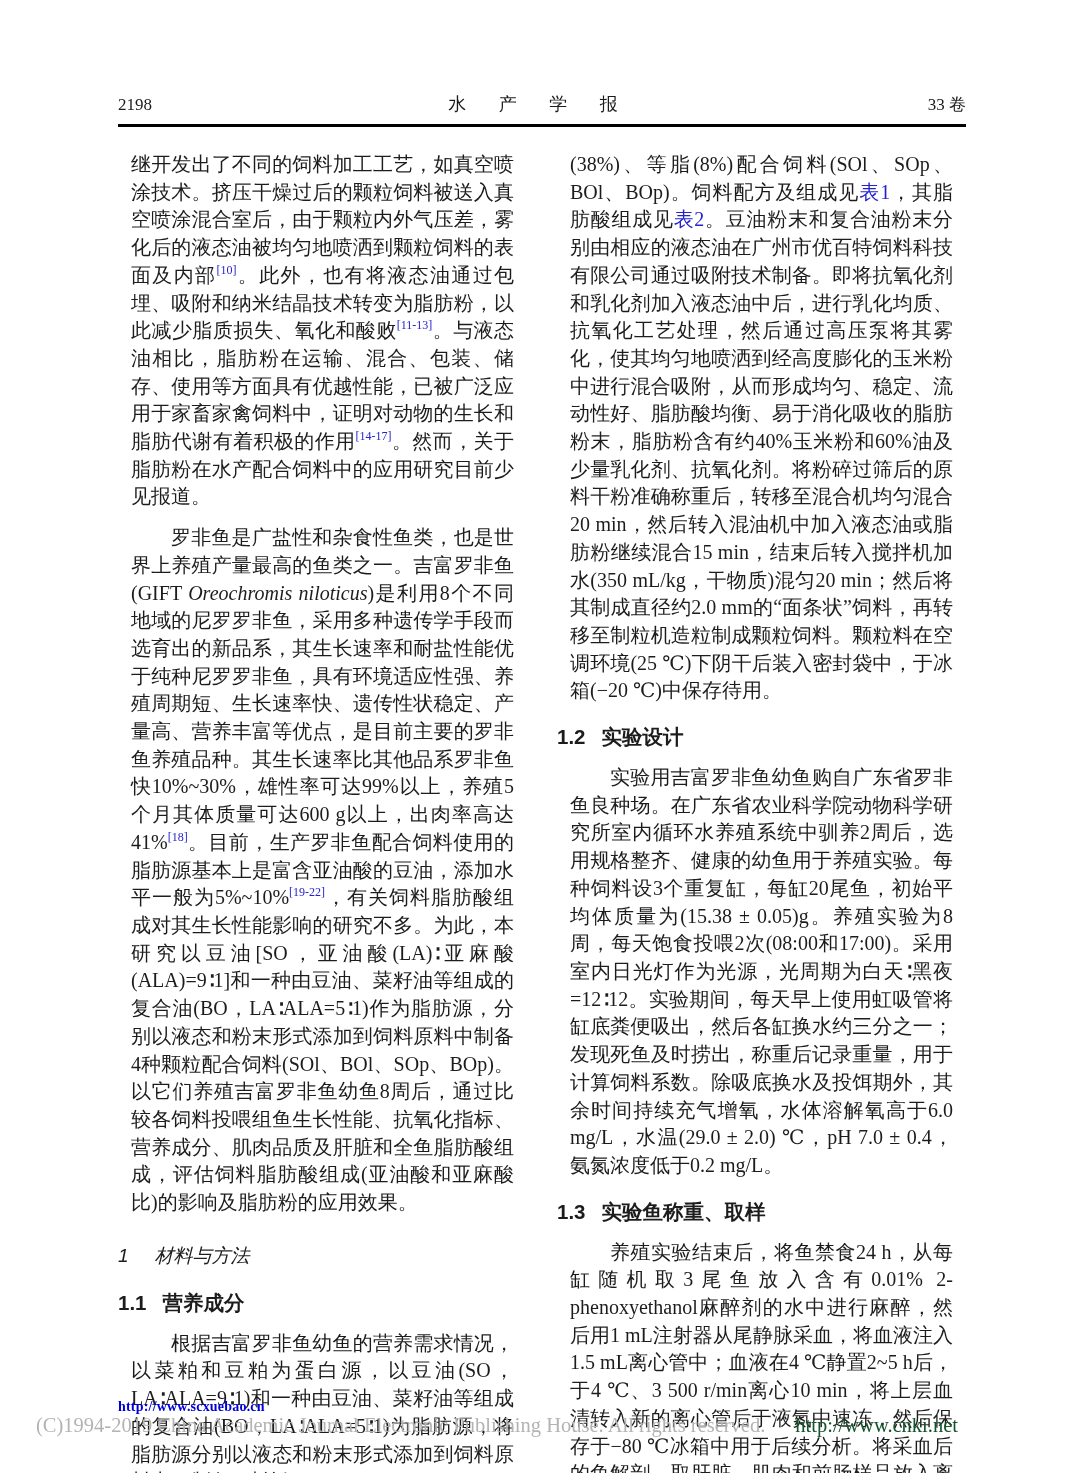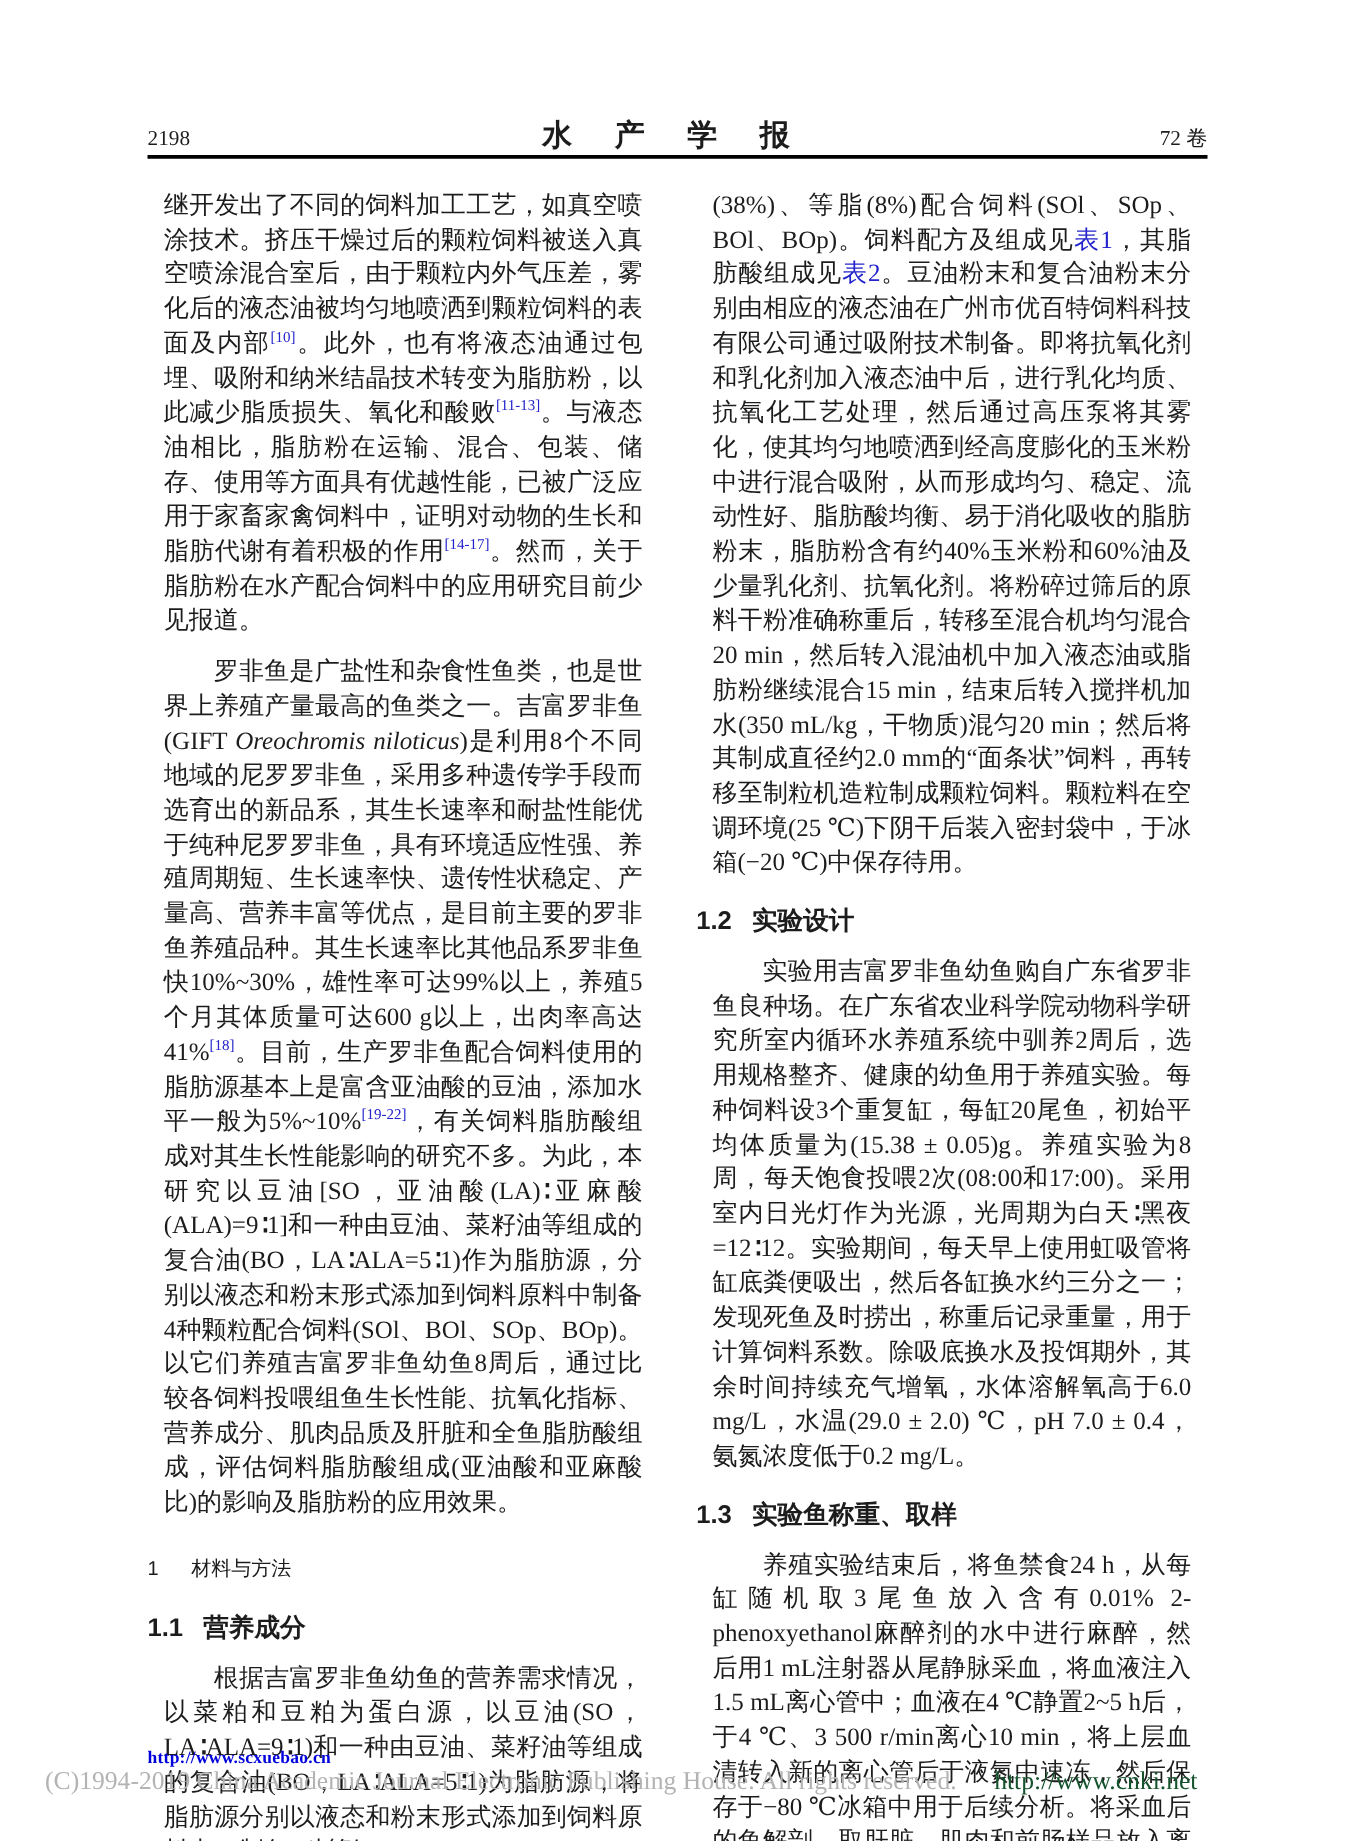--- a/index.html
+++ b/index.html
@@ -10,21 +10,21 @@
     font-family:"Liberation Serif","DejaVu Serif",serif;
     color:#1c1c1c;
     overflow:hidden;
   }
   
   .runhead{
     position:absolute;left:118px;top:92px;width:848px;
     display:flex;justify-content:space-between;align-items:baseline;
     font-size:17px;color:#1c1c1c;
   }
-  .runhead .jtitle{letter-spacing:14px;font-size:24px;font-weight:bold;}
+  .runhead .jtitle{letter-spacing:14px;font-size:18px;}
   .head-rule{
     position:absolute;left:118px;top:124px;width:848px;height:3px;
     background:#000;
   }
   
   .col{
     position:absolute;top:138px;width:409px;
     font-size:20px;line-height:27.7px;
     text-align:justify;
   }
@@ -36,22 +36,22 @@
     color:#2323cc;
     font-size:12px;line-height:0;
     vertical-align:super;
     text-decoration:none;cursor:pointer;
   }
   a.tlink{color:#2323cc;text-decoration:none;cursor:pointer;}
   i.species{font-style:italic;}
   
   .h1{
     font-family:"Liberation Sans","DejaVu Sans",sans-serif;
-    font-size:16px;line-height:30px;font-weight:normal;
-    margin:24px 0 18px 0;text-align:left;text-indent:0;
+    font-size:19px;line-height:30px;font-weight:normal;
+    margin:24px 0 18px 0;text-align:left;text-indent:0;font-style:italic;
   }
   .h1 .hnum{margin-right:26px;}
   .h2{
     font-family:"Liberation Sans","DejaVu Sans",sans-serif;
     font-size:20.5px;line-height:28px;font-weight:bold;
     margin:18px 0 12px 0;text-align:left;text-indent:0;
   }
   .h2 .hnum{margin-right:16px;}
   
   .site-link{
@@ -67,21 +67,21 @@
   .copyright .cnki{margin-left:30px;color:#14532d;text-decoration:none;cursor:pointer;}
 </style>
 </head>
 <body>
 
 <div class="page">
 
   <div class="runhead">
     <span>2198</span>
     <span class="jtitle">水 产 学 报</span>
-    <span>72 卷</span>
+    <span>33 卷</span>
   </div>
   <div class="head-rule"></div>
 
   <div class="col col-left">
       <p class="para">继开发出了不同的饲料加工工艺，如真空喷涂技术。挤压干燥过后的颗粒饲料被送入真空喷涂混合室后，由于颗粒内外气压差，雾化后的液态油被均匀地喷洒到颗粒饲料的表面及内部<sup class="ref">[10]</sup>。此外，也有将液态油通过包埋、吸附和纳米结晶技术转变为脂肪粉，以此减少脂质损失、氧化和酸败<sup class="ref">[11-13]</sup>。与液态油相比，脂肪粉在运输、混合、包装、储存、使用等方面具有优越性能，已被广泛应用于家畜家禽饲料中，证明对动物的生长和脂肪代谢有着积极的作用<sup class="ref">[14-17]</sup>。然而，关于脂肪粉在水产配合饲料中的应用研究目前少见报道。</p>
       <p class="para indent">罗非鱼是广盐性和杂食性鱼类，也是世界上养殖产量最高的鱼类之一。吉富罗非鱼(GIFT <i class="species">Oreochromis niloticus</i>)是利用8个不同地域的尼罗罗非鱼，采用多种遗传学手段而选育出的新品系，其生长速率和耐盐性能优于纯种尼罗罗非鱼，具有环境适应性强、养殖周期短、生长速率快、遗传性状稳定、产量高、营养丰富等优点，是目前主要的罗非鱼养殖品种。其生长速率比其他品系罗非鱼快10%~30%，雄性率可达99%以上，养殖5个月其体质量可达600 g以上，出肉率高达41%<sup class="ref">[18]</sup>。目前，生产罗非鱼配合饲料使用的脂肪源基本上是富含亚油酸的豆油，添加水平一般为5%~10%<sup class="ref">[19-22]</sup>，有关饲料脂肪酸组成对其生长性能影响的研究不多。为此，本研究以豆油[SO，亚油酸(LA)∶亚麻酸(ALA)=9∶1]和一种由豆油、菜籽油等组成的复合油(BO，LA∶ALA=5∶1)作为脂肪源，分别以液态和粉末形式添加到饲料原料中制备4种颗粒配合饲料(SOl、BOl、SOp、BOp)。以它们养殖吉富罗非鱼幼鱼8周后，通过比较各饲料投喂组鱼生长性能、抗氧化指标、营养成分、肌肉品质及肝脏和全鱼脂肪酸组成，评估饲料脂肪酸组成(亚油酸和亚麻酸比)的影响及脂肪粉的应用效果。</p>
       <div class="h1"><span class="hnum">1</span><span>材料与方法</span></div>
       <div class="h2"><span class="hnum">1.1</span><span>营养成分</span></div>
       <p class="para indent">根据吉富罗非鱼幼鱼的营养需求情况，以菜粕和豆粕为蛋白源，以豆油(SO，LA∶ALA=9∶1)和一种由豆油、菜籽油等组成的复合油(BO，LA∶ALA=5∶1)为脂肪源，将脂肪源分别以液态和粉末形式添加到饲料原料中，制备4种等氮</p>
     </div>

